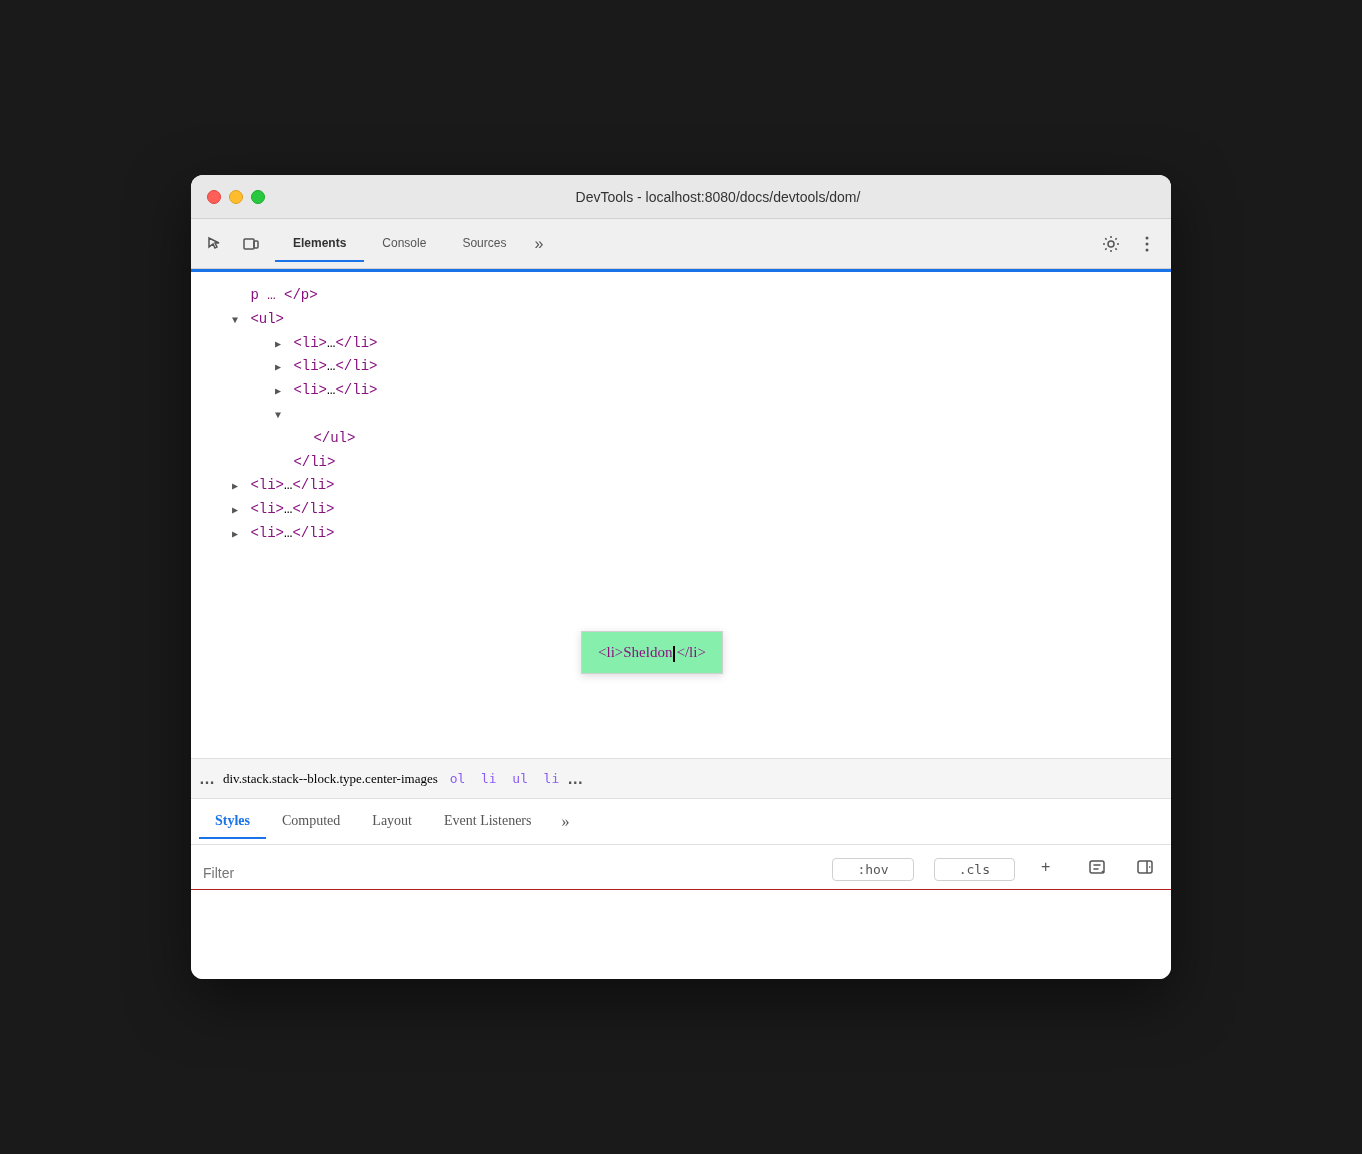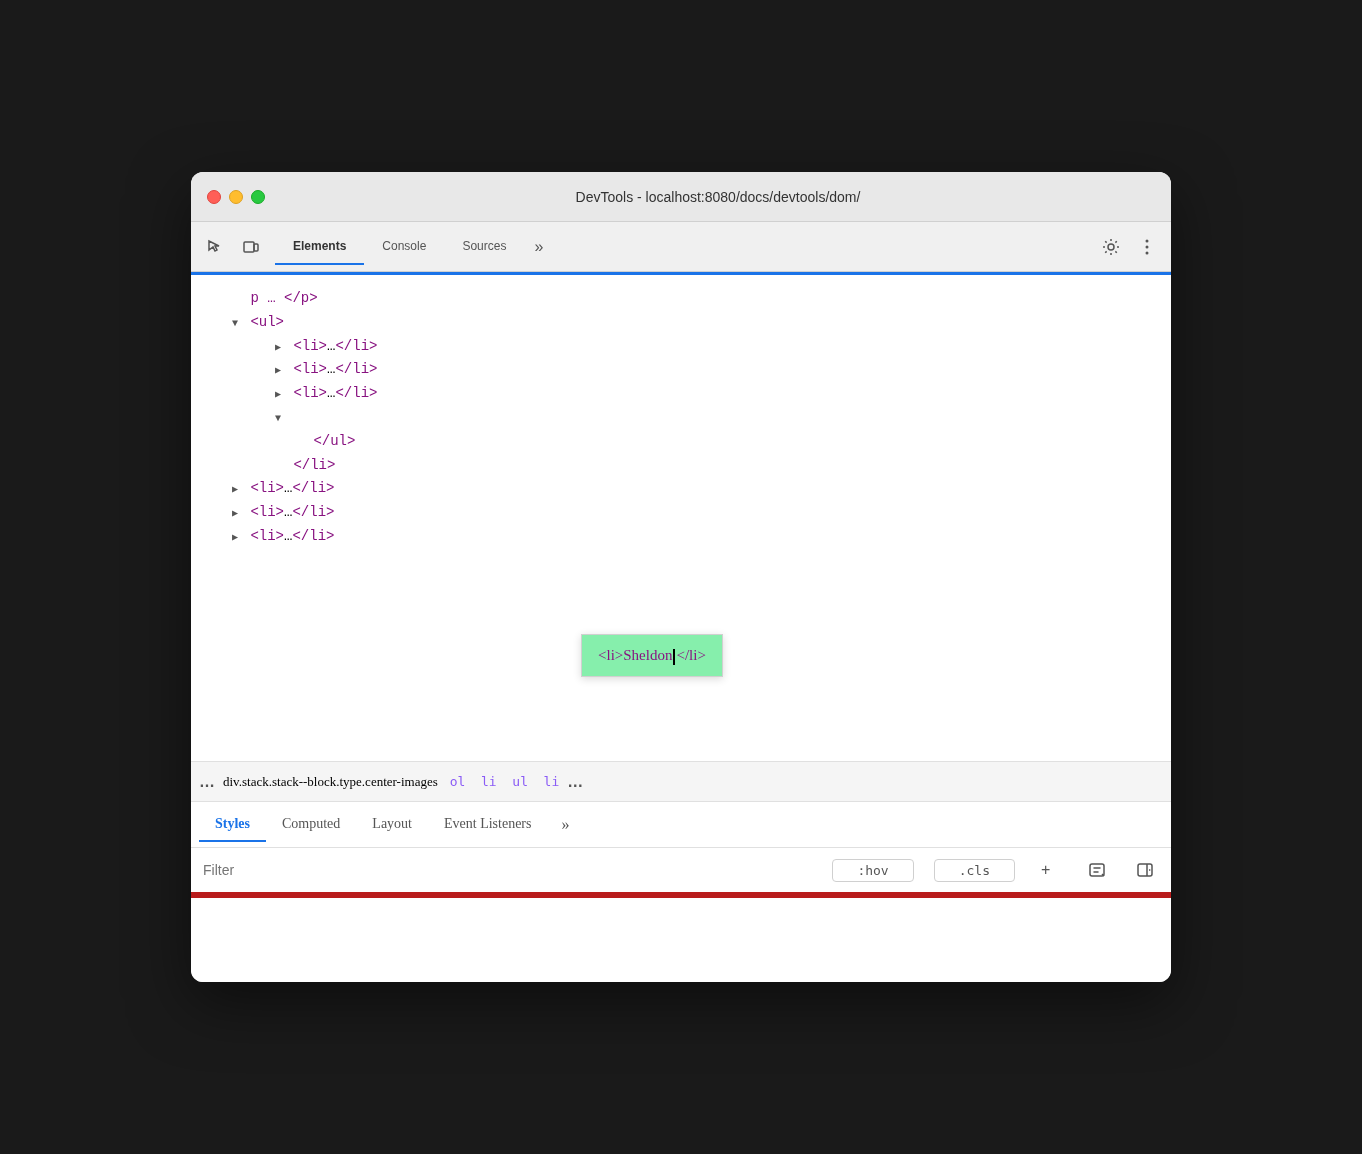--- a/index.html
+++ b/index.html
@@ -17,21 +17,21 @@
       width: 980px;
       background: #f5f5f5;
       border-radius: 12px;
       box-shadow: 0 20px 60px rgba(0,0,0,0.5);
       overflow: hidden;
     }
 
     
     .title-bar {
       background: #e8e8e8;
-      height: 50px;
+      height: 44px;
       display: flex;
       align-items: center;
       padding: 0 16px;
       border-bottom: 1px solid #d0d0d0;
     }
 
     .traffic-lights {
       display: flex;
       gap: 8px;
       margin-right: 16px;
@@ -253,24 +253,24 @@
     .styles-tab-chevron {
       margin-left: 4px;
       color: #555;
       font-size: 16px;
       padding: 8px 10px;
     }
 
     
     .filter-bar {
       display: flex;
-      align-items: center;
+      align-items: flex-end;
       padding: 8px 12px;
       gap: 20px;
-      border-bottom: 6px solid #b91c1c;
+      border-bottom: 1px solid #b91c1c;
     }
 
     .filter-input {
       flex: 1;
       border: none;
       font-size: 14px;
       color: #333;
       outline: none;
       background: transparent;
       font-family: -apple-system, sans-serif;

